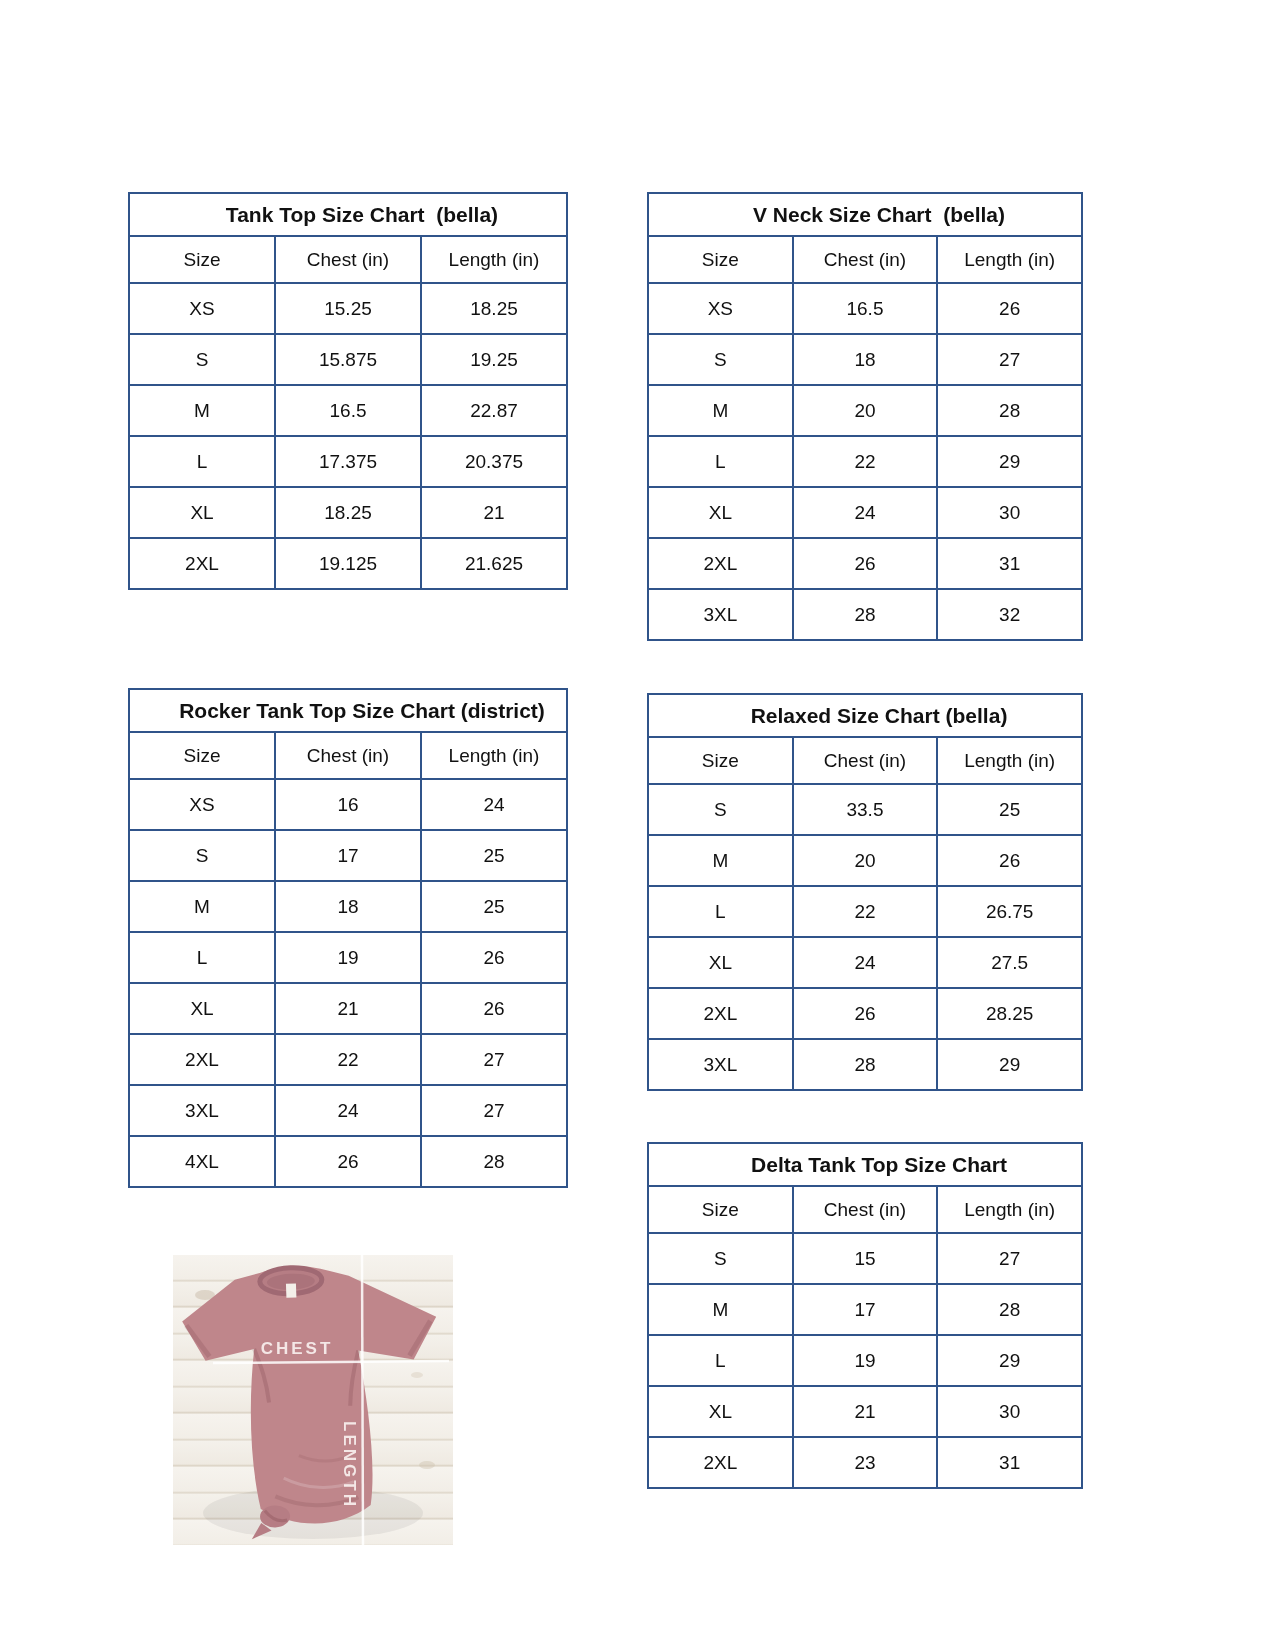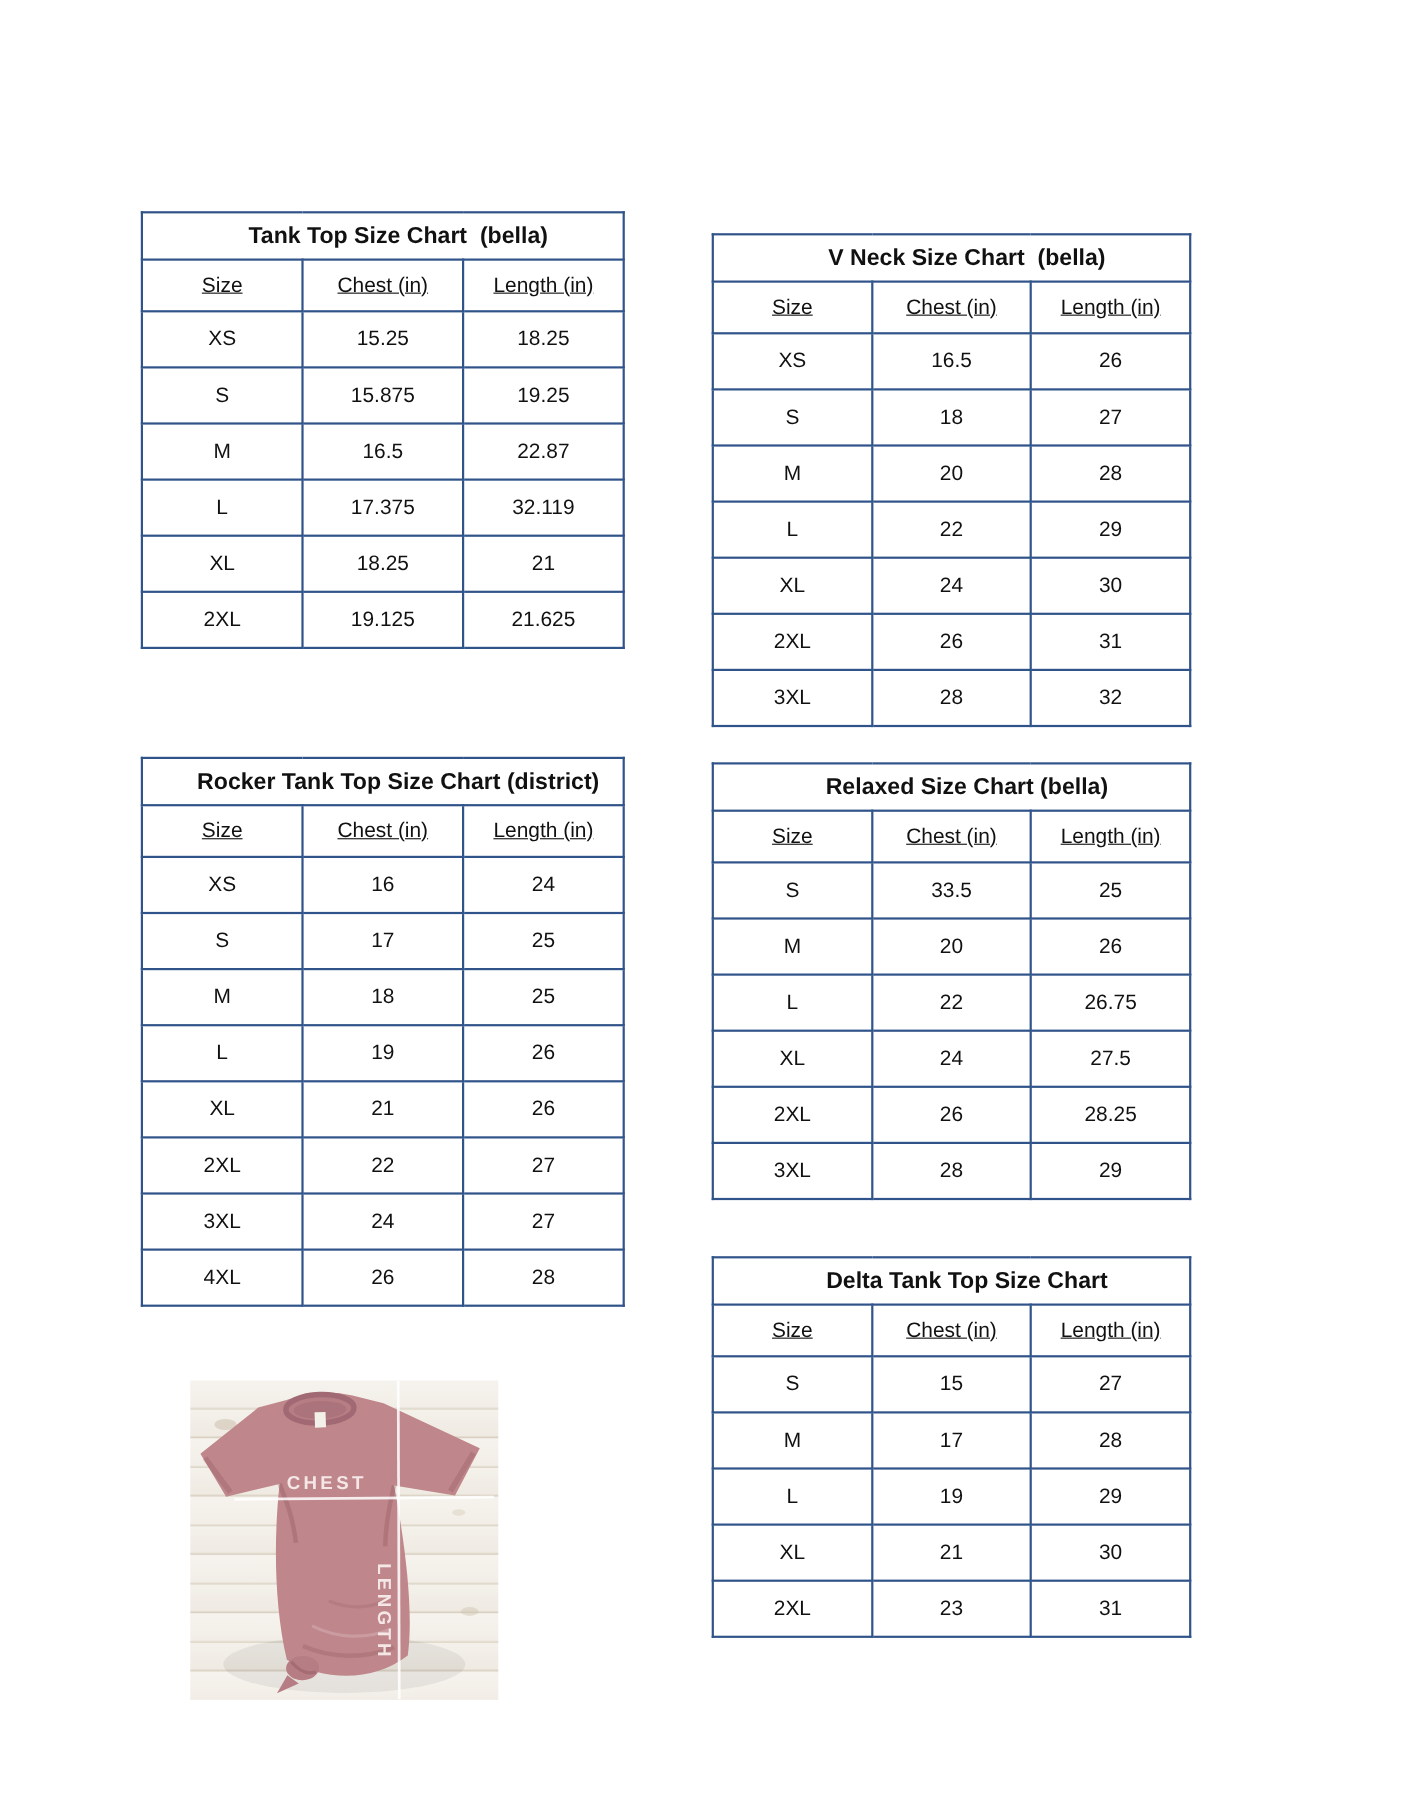--- a/index.html
+++ b/index.html
@@ -18,21 +18,21 @@
   }
   .tbl td{
     border:2px solid var(--line);
     text-align:center;vertical-align:middle;
     background:#ffffff;
     padding:0;
   }
   .tbl td.title{
     font-weight:bold;font-size:21px;height:41px;white-space:pre-wrap;padding-left:28px;
   }
-  .tbl tr.head td{height:45px;text-decoration:underline;}
+  .tbl tr.head td{height:45px;}
   .tbl tr.data td{height:49px;}
 
   
   .photo{
     position:absolute;left:173px;top:1255px;width:280px;height:290px;
     overflow:hidden;
     background:
       repeating-linear-gradient(180deg,
         #f6f3ee 0px, #f2eee7 24px, #dcd4c6 26px,
         #f4f1eb 27px, #efeae2 50px, #d8cfc0 52px, #f6f3ee 53px);
@@ -73,36 +73,36 @@
           <td>19.25</td>
         </tr>
         <tr class="data">
           <td>M</td>
           <td>16.5</td>
           <td>22.87</td>
         </tr>
         <tr class="data">
           <td>L</td>
           <td>17.375</td>
-          <td>32.119</td>
+          <td>20.375</td>
         </tr>
         <tr class="data">
           <td>XL</td>
           <td>18.25</td>
           <td>21</td>
         </tr>
         <tr class="data">
           <td>2XL</td>
           <td>19.125</td>
           <td>21.625</td>
         </tr>
       </tbody>
     </table>
   </div>
-<div class="tbl" style="left:647px;top:192px;width:436px;margin-top:20px;">
+<div class="tbl" style="left:647px;top:192px;width:436px;">
     <table>
       <tbody>
         <tr>
           <td colspan="3" class="title">V Neck Size Chart  (bella)</td>
         </tr>
         <tr class="head">
           <td>Size</td>
           <td>Chest (in)</td>
           <td>Length (in)</td>
         </tr>

